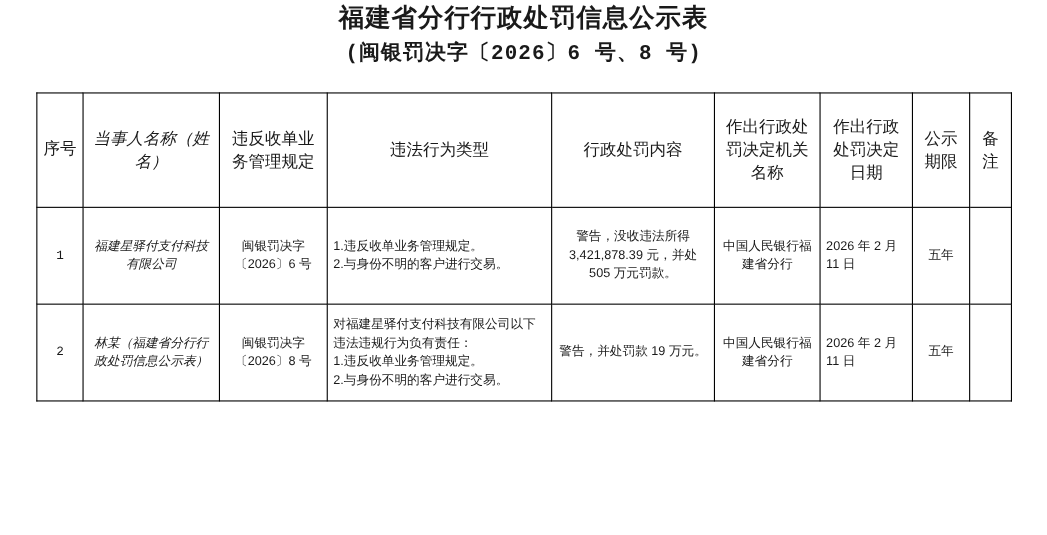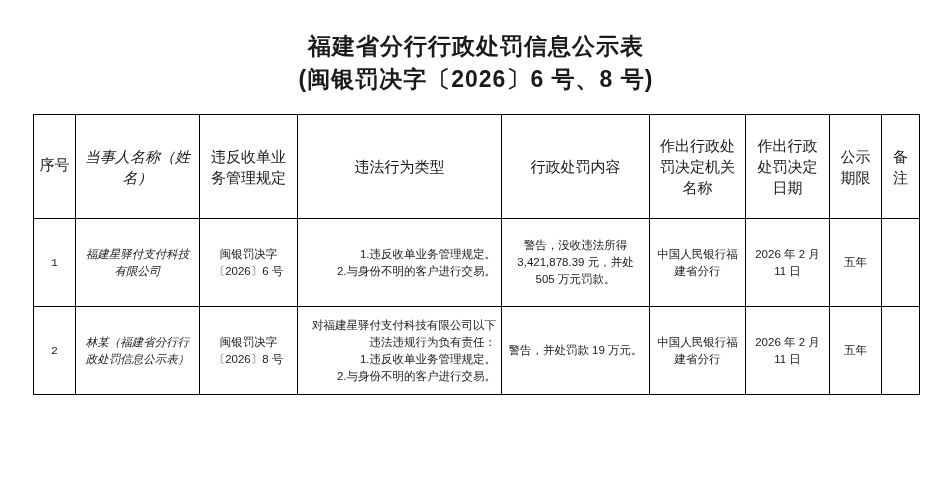--- a/index.html
+++ b/index.html
@@ -16,33 +16,33 @@
   }
   .page {
     width: 952px;
     height: 486px;
     position: relative;
     box-sizing: border-box;
     padding: 0;
   }
   .title-block {
     text-align: center;
-    padding-top: 30px;
   }
   .title-line-1 {
     font-size: 23px;
     font-weight: bold;
     letter-spacing: 1px;
     line-height: 32px;
   }
   .title-line-2 {
-    font-size: 23px;
+    font-size: 19px;
     font-weight: bold;
     letter-spacing: 1px;
     line-height: 34px;
+    font-family: Liberation Mono, monospace;
   }
   .table-wrap {
     margin: 18px auto 0 auto;
     width: 886px;
   }
   table.penalty {
     border-collapse: collapse;
     width: 100%;
     table-layout: fixed;
   }
@@ -61,24 +61,24 @@
     height: 104px;
   }
   table.penalty td {
     font-size: 11.5px;
     line-height: 17px;
     height: 88px;
   }
   .c-seq      { width: 42px;  text-align: center; font-size: 13px; font-family: Liberation Mono, monospace; }
   .c-party    { width: 124px; text-align: center; font-style: italic; }
   .c-docno    { width: 98px;  text-align: center; }
-  .c-type     { width: 204px; text-align: right; }
+  .c-type     { width: 204px; text-align: left; }
   .c-content  { width: 148px; text-align: center; }
   .c-org      { width: 96px;  text-align: center; }
-  .c-date     { width: 84px;  text-align: center; }
+  .c-date     { width: 84px;  text-align: left; }
   .c-period   { width: 52px;  text-align: center; }
   .c-remark   { width: 38px;  text-align: center; }
 
   th.c-seq    { font-size: 15px; }
   th.c-remark { font-size: 15px; margin-top: 37px; }
 </style>
 </head>
 <body>
 
 <div class="page">

